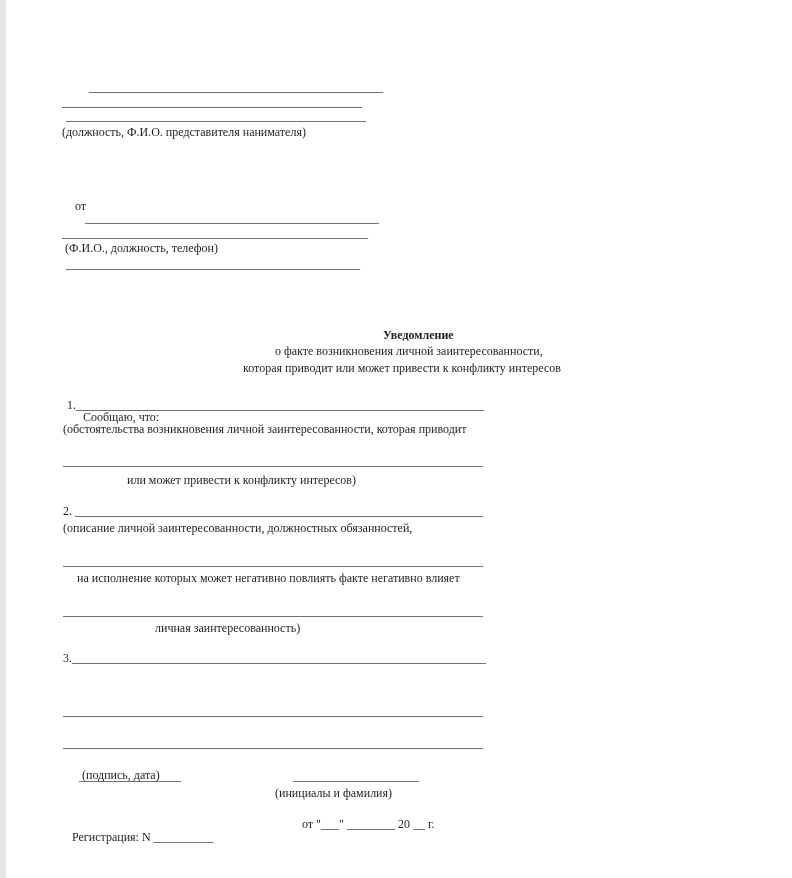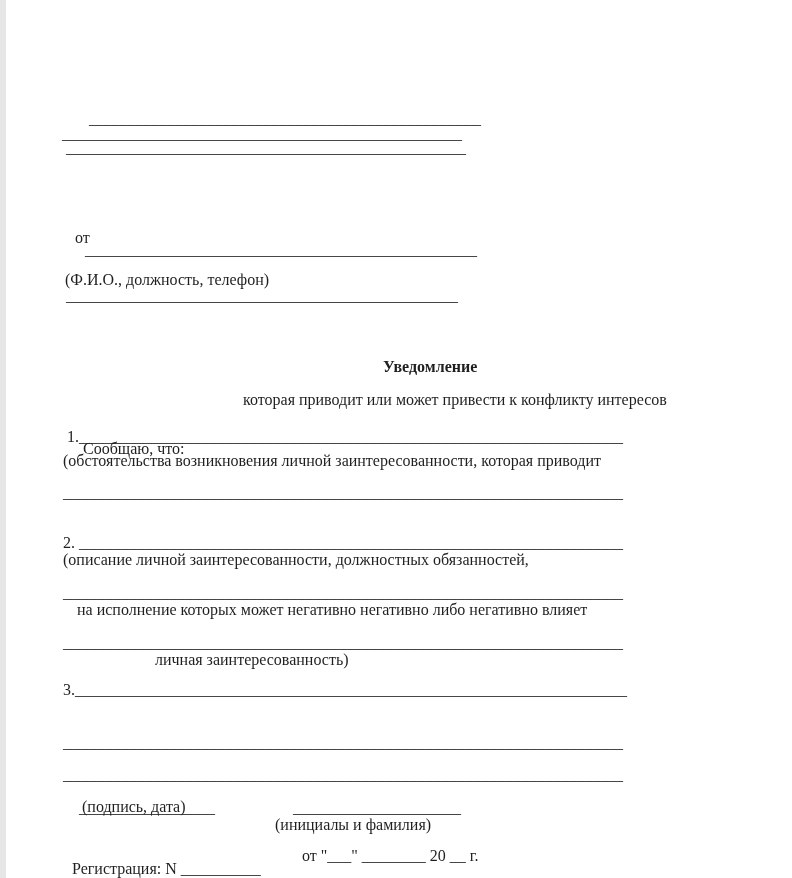--- a/index.html
+++ b/index.html
@@ -18,55 +18,58 @@
   .page-edge {
     position: absolute;
     left: 0;
     top: 0;
     width: 6px;
     height: 878px;
     background: #e6e6e6;
   }
   .ln {
     position: absolute;
-    font-size: 16px;
+    font-size: 12px;
     line-height: 14px;
     color: #1f1f1f;
     white-space: pre;
-    margin-top: 32px;
   }
 </style>
 </head>
 <body>
 
 <div class="page">
   <div class="page-edge"></div>
 
   <div class="ln" style="top:80px;  left:89px;">_________________________________________________</div>
   <div class="ln" style="top:95px;  left:62px;">__________________________________________________</div>
   <div class="ln" style="top:109px; left:66px;">__________________________________________________</div>
+  <div class="ln" style="top:125px; left:62px;">(должность, Ф.И.О. представителя нанимателя)</div>
 
   <div class="ln" style="top:199px; left:75px;">от</div>
   <div class="ln" style="top:211px; left:85px;">_________________________________________________</div>
+  <div class="ln" style="top:226px; left:62px;">___________________________________________________</div>
   <div class="ln" style="top:241px; left:65px;">(Ф.И.О., должность, телефон)</div>
   <div class="ln" style="top:257px; left:66px;">_________________________________________________</div>
 
   <div class="ln" style="top:328px; left:383px;font-weight:bold;">Уведомление</div>
+  <div class="ln" style="top:344px; left:275px;">о факте возникновения личной заинтересованности,</div>
   <div class="ln" style="top:361px; left:243px;text-align:center;">которая приводит или может привести к конфликту интересов</div>
 
   <div class="ln" style="top:410px; left:83px;">Сообщаю, что:</div>
 
   <div class="ln" style="top:398px; left:67px;">1.____________________________________________________________________</div>
   <div class="ln" style="top:422px; left:63px;">(обстоятельства возникновения личной заинтересованности, которая приводит</div>
   <div class="ln" style="top:454px; left:63px;">______________________________________________________________________</div>
+  <div class="ln" style="top:473px; left:127px;">или может привести к конфликту интересов)</div>
 
   <div class="ln" style="top:504px; left:63px;">2. ____________________________________________________________________</div>
   <div class="ln" style="top:521px; left:63px;">(описание личной заинтересованности, должностных обязанностей,</div>
   <div class="ln" style="top:554px; left:63px;">______________________________________________________________________</div>
-  <div class="ln" style="top:571px; left:77px;">на исполнение которых может негативно негативно либо негативно влияет</div>
+  <div class="ln" style="top:571px; left:77px;">на исполнение которых может негативно повлиять факте негативно влияет</div>
   <div class="ln" style="top:604px; left:63px;">______________________________________________________________________</div>
   <div class="ln" style="top:621px; left:155px;">личная заинтересованность)</div>
 
   <div class="ln" style="top:651px; left:63px;">3._____________________________________________________________________</div>
   <div class="ln" style="top:704px; left:63px;">______________________________________________________________________</div>
   <div class="ln" style="top:736px; left:63px;">______________________________________________________________________</div>
 
   <div class="ln" style="top:769px; left:79px;">_________________</div>
   <div class="ln" style="top:769px; left:293px;">_____________________</div>
   <div class="ln" style="top:768px; left:82px;">(подпись, дата)</div>

